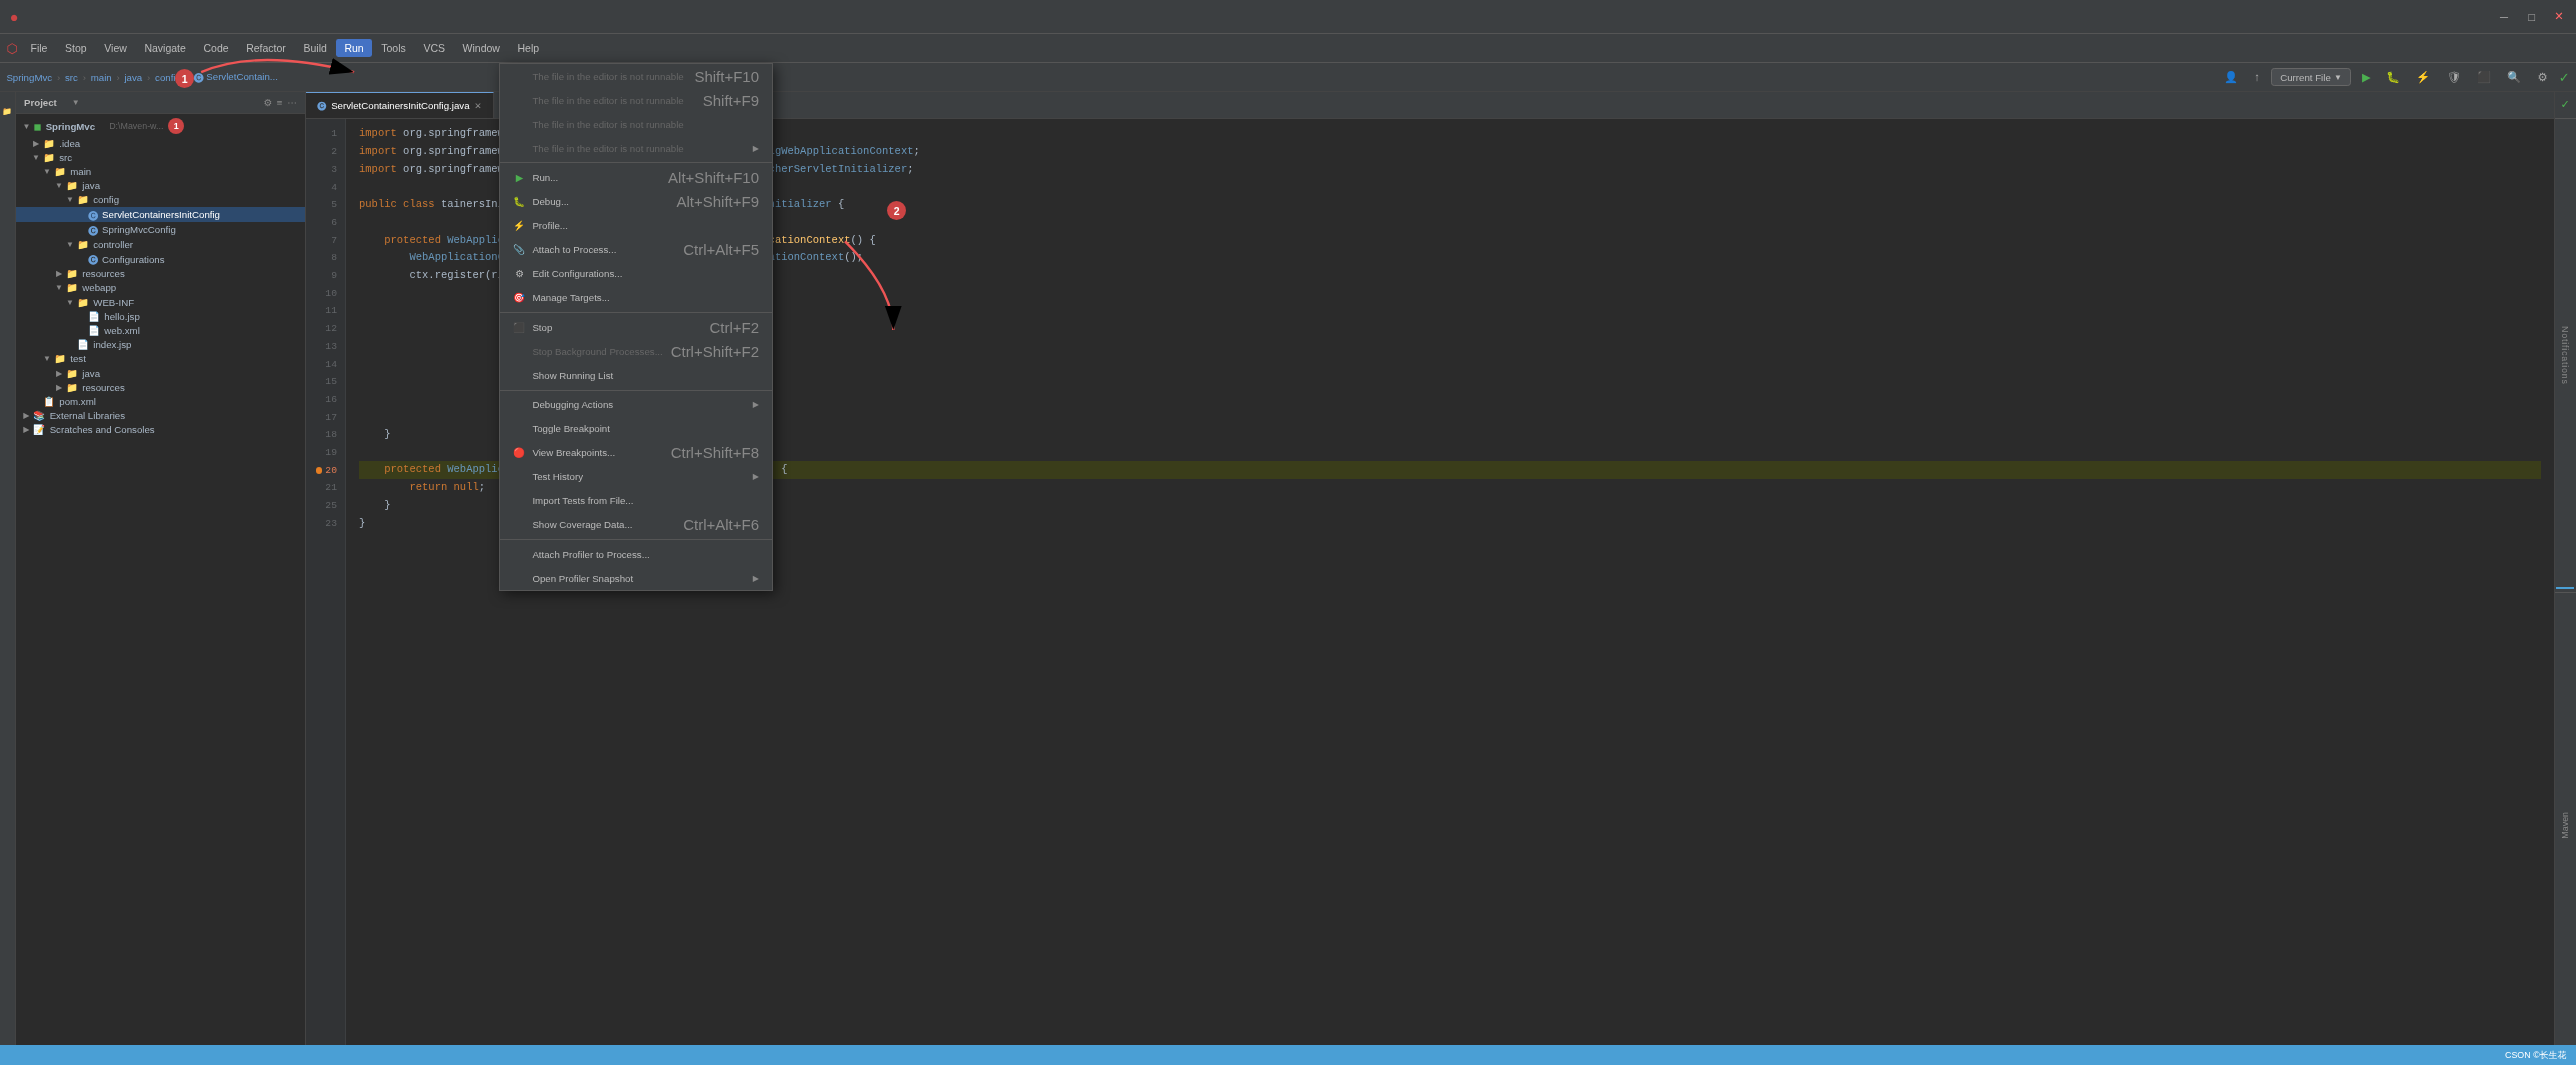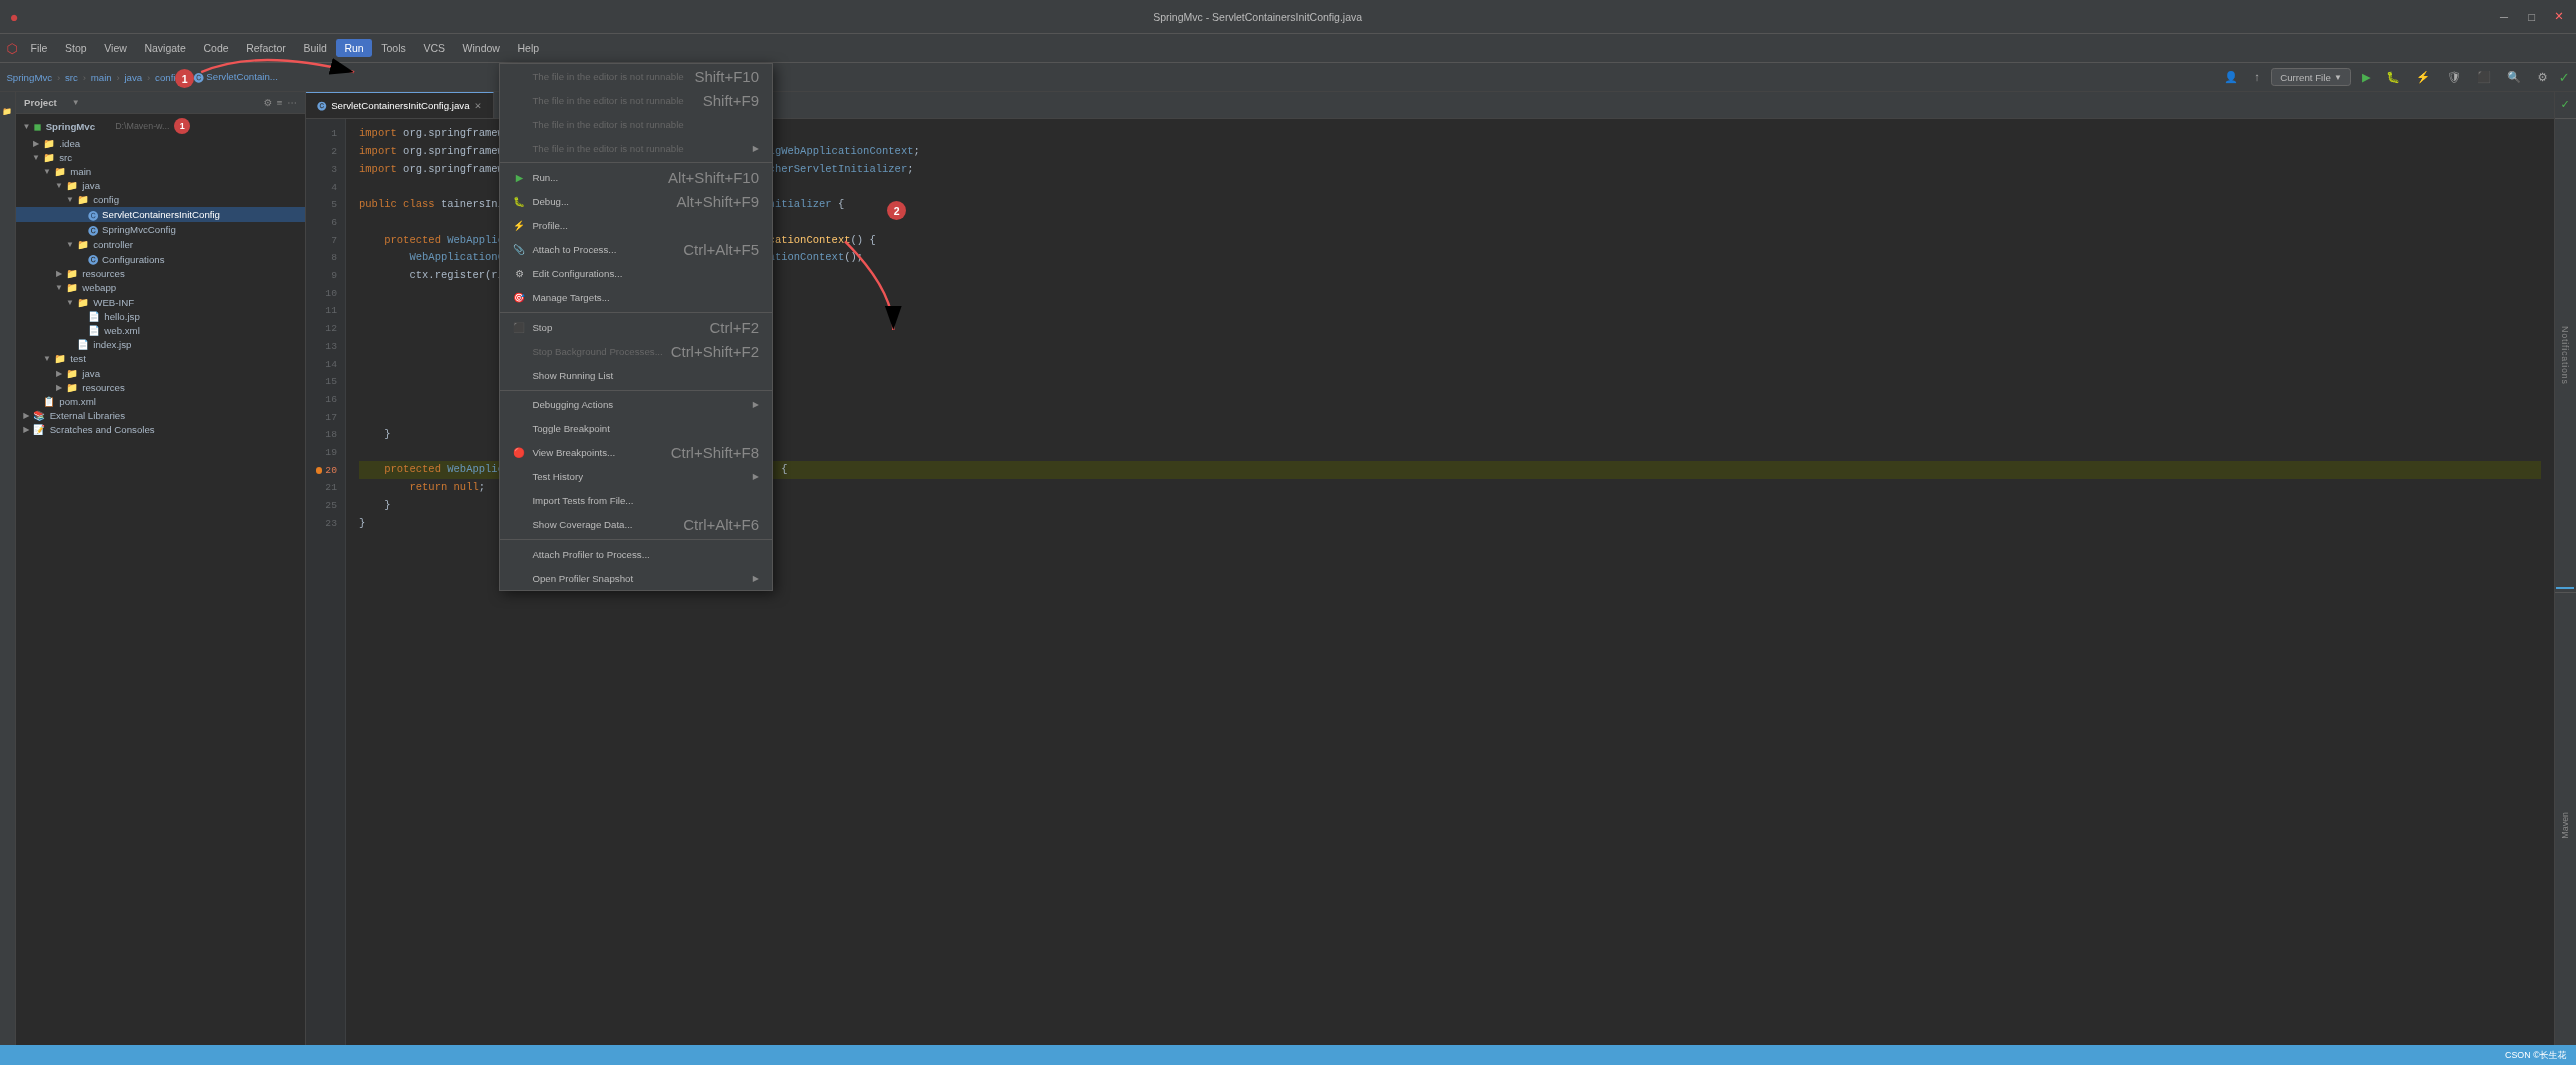--- a/index.html
+++ b/index.html
@@ -429,21 +429,20 @@
       pointer-events: none;
     }
   </style>
 </head>
 <body>
 
 <div class="title-bar">
   <div class="title-bar-left">
     <span style="color:#cc4444;font-size:14.5px;">●</span>
   </div>
-  <div class="title-bar-center">SpringMvc - ServletContainersInitConfig.java</div>
   <div class="title-bar-right">
     <div class="win-btn">─</div>
     <div class="win-btn">□</div>
     <div class="win-btn" style="color:#ff6666;">✕</div>
   </div>
 </div>
 
 <div class="menu-bar">
   <span style="color:#cc4444;font-size:13px;margin-right:3.2px;">⬡</span>
   <div class="menu-item">File</div>
@@ -509,21 +508,21 @@
         <span style="cursor:pointer;color:#888;">≡</span>
         <span style="cursor:pointer;color:#888;">⋯</span>
       </div>
     </div>
     <div class="sidebar-content">
 
       <div class="tree-item indent-0">
         <span class="tree-arrow">▼</span>
         <span class="tree-icon" style="color:#4caf50;">◼</span>
         <span style="font-weight:bold;">SpringMvc</span>
-        <span style="color:#666;font-size:8.9px;margin-left:20px;">D:\Maven-w...</span>
+        <span style="color:#666;font-size:8.9px;margin-left:14px;">D:\Maven-w...</span>
         <span class="num-badge num-badge-1" style="margin-left:4.8px;">1</span>
       </div>
 
       <div class="tree-item indent-1">
         <span class="tree-arrow">▶</span>
         <span class="tree-icon" style="color:#e8b84b;">📁</span>
         <span>.idea</span>
       </div>
 
       <div class="tree-item indent-1">

